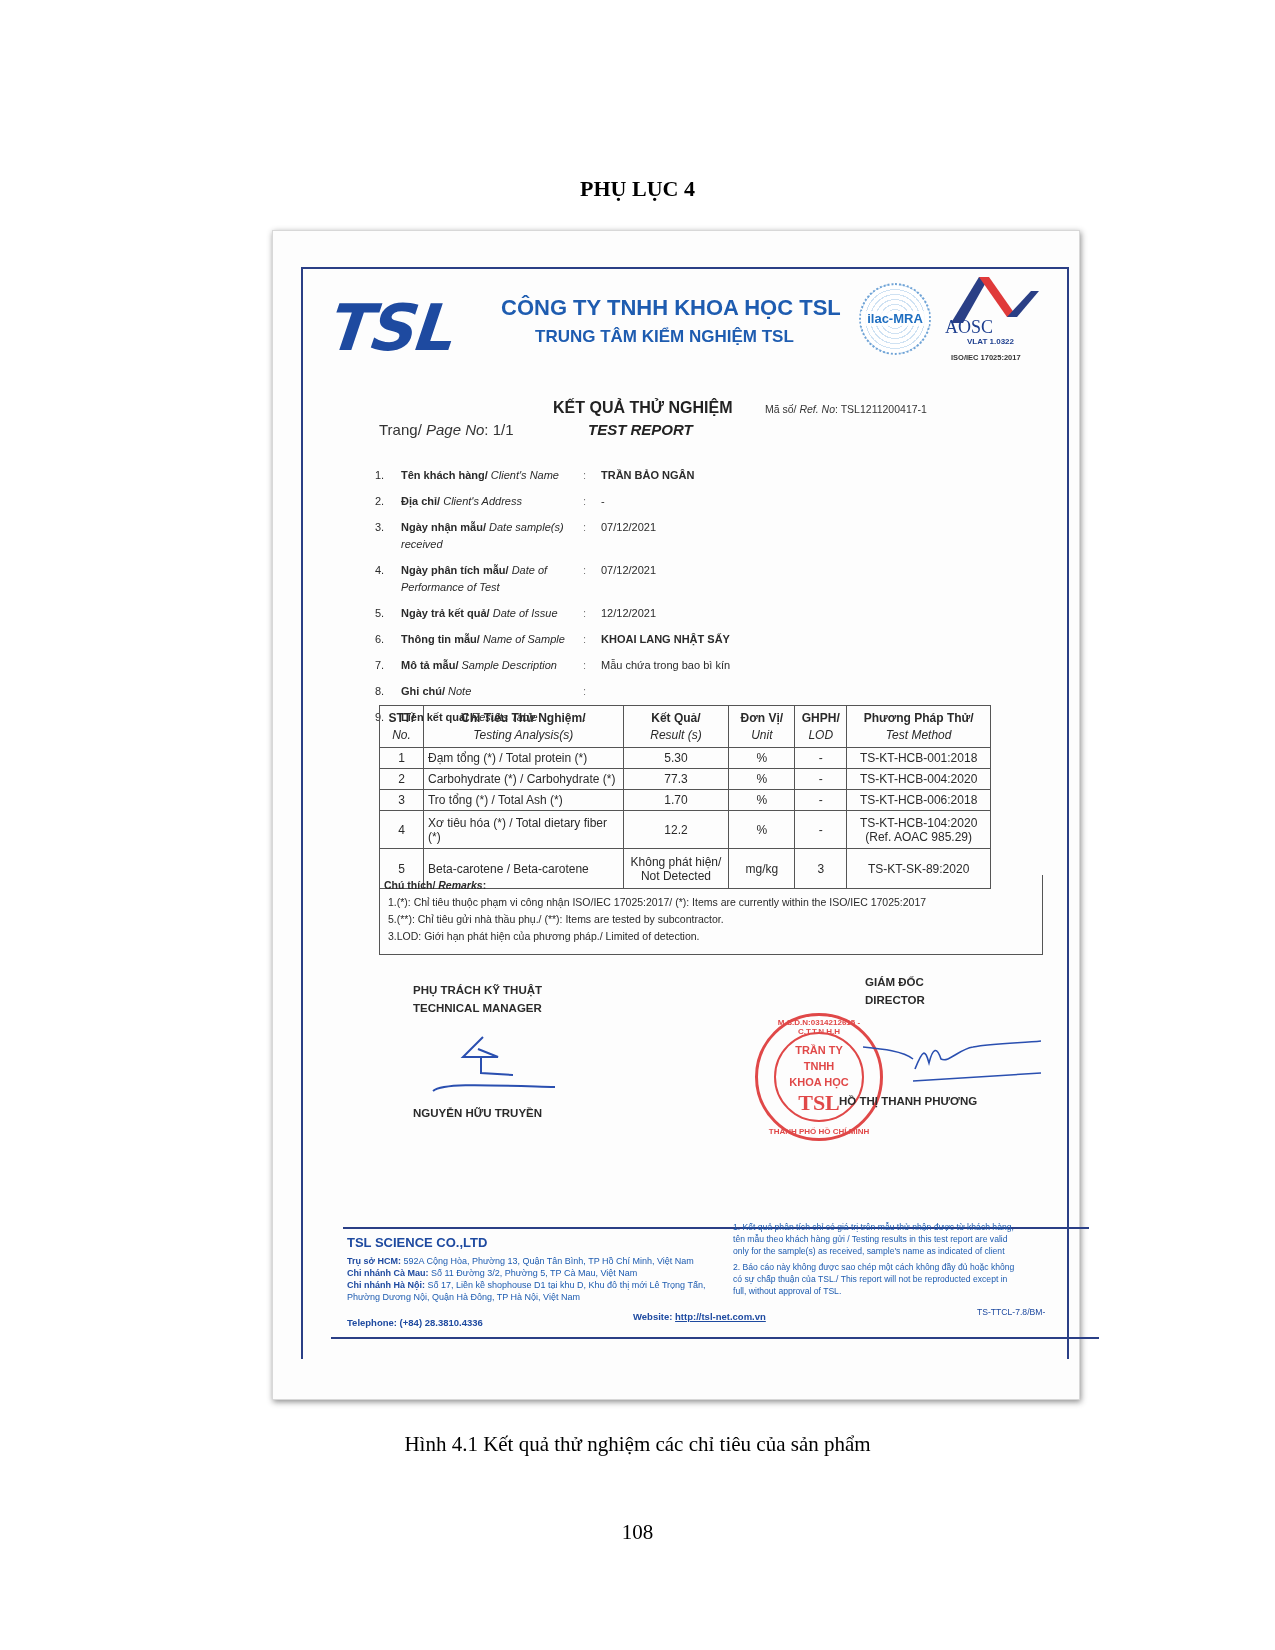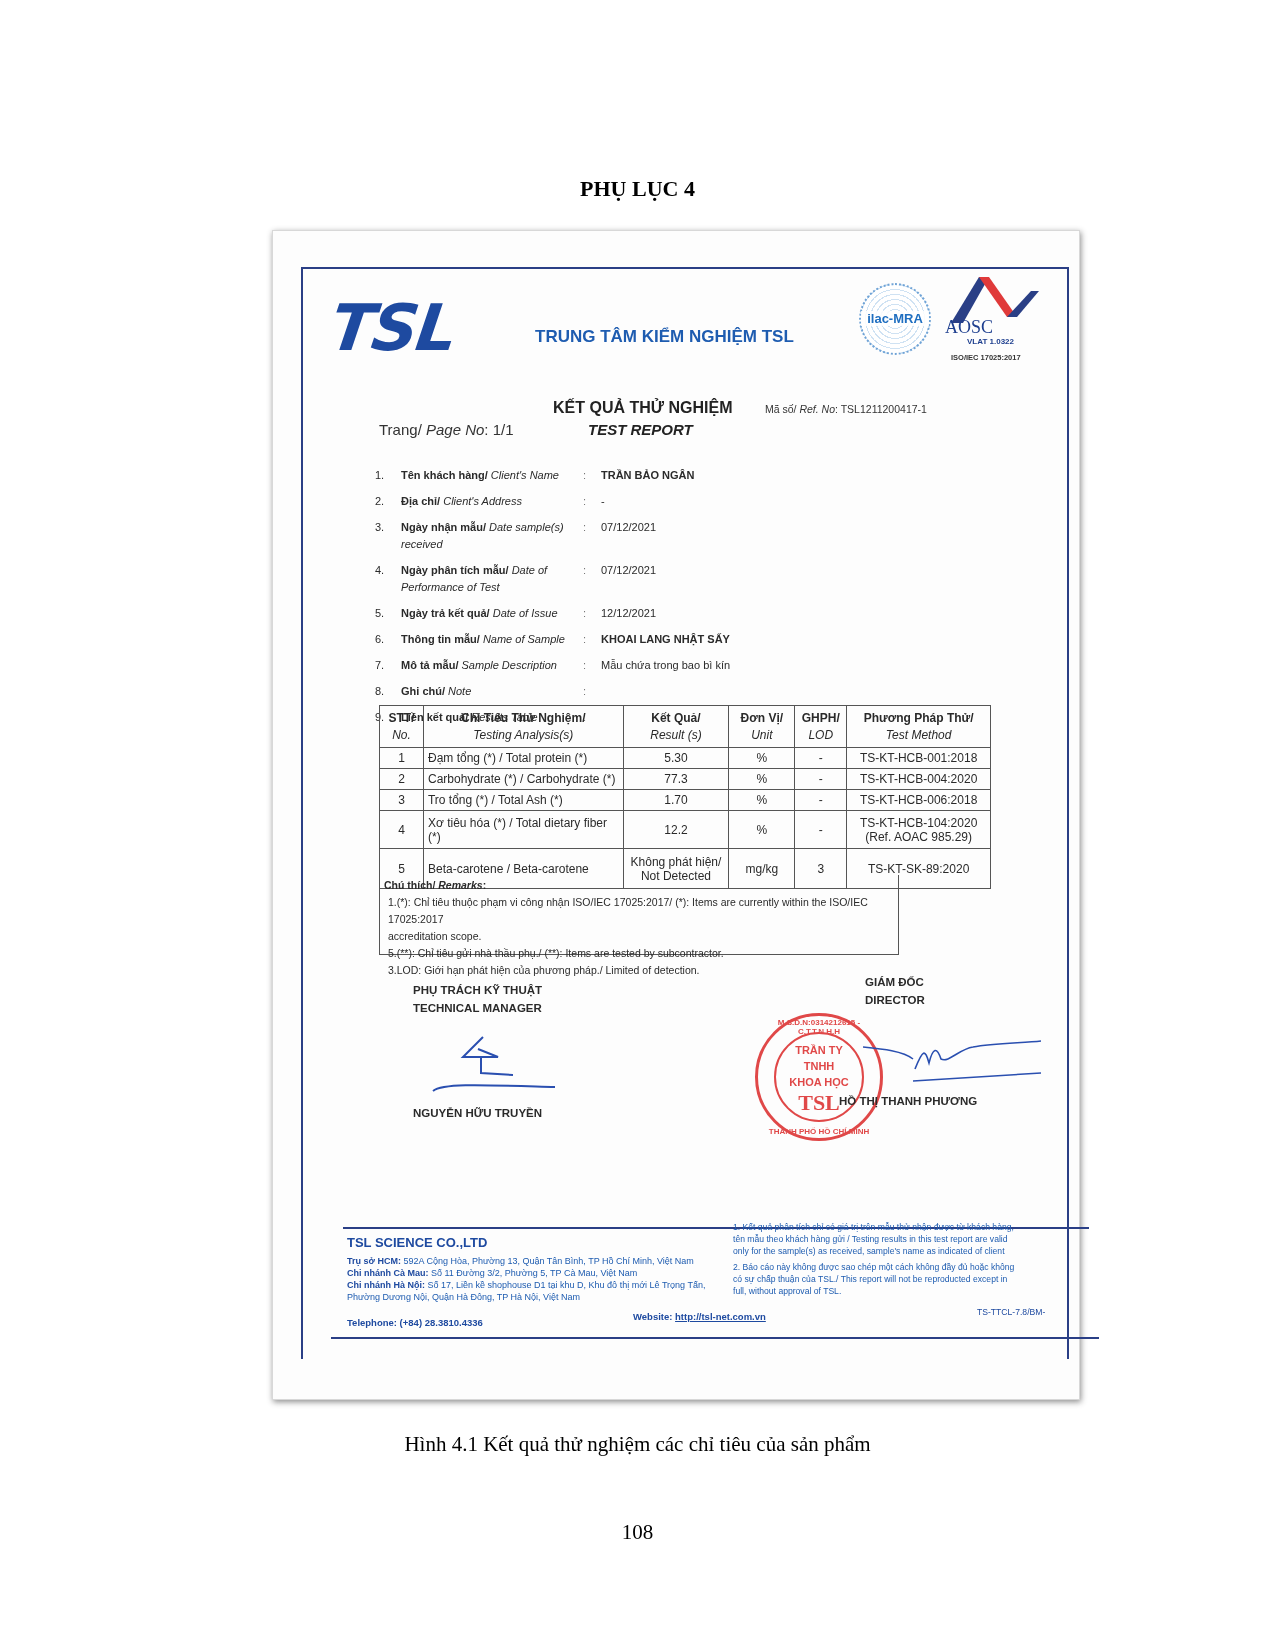--- a/index.html
+++ b/index.html
@@ -49,21 +49,21 @@
   
   .results { position: absolute; left: 76px; top: 436px; width: 612px; border-collapse: collapse; font-size: 12px; color: #2a2a2a; }
   .results th, .results td { border: 1px solid #555; padding: 2px 4px; text-align: center; vertical-align: middle; }
   .results th { font-weight: bold; height: 42px; line-height: 17px; }
   .results th i { font-weight: normal; }
   .results td { height: 21px; }
   .results td.analysis { text-align: left; }
   .results tr.tall td { height: 38px; }
   .results tr.tall2 td { height: 40px; }
 
-  .remarks { position: absolute; left: 76px; top: 606px; width: 520px; height: 80px; border: 1px solid #555; border-top: none;
+  .remarks { position: absolute; left: 76px; top: 606px; width: 664px; height: 80px; border: 1px solid #555; border-top: none;
     font-size: 10.5px; line-height: 17px; padding: 2px 4px; color: #2a2a2a; }
   .remarks .head { font-weight: bold; }
   .remarks .line { padding-left: 4px; }
 
   
   .sig-left-title { position: absolute; left: 110px; top: 712px; font-size: 11.5px; font-weight: bold; line-height: 18px; color: #2a2a2a; }
   .sig-right-title { position: absolute; left: 562px; top: 704px; font-size: 11.5px; font-weight: bold; line-height: 18px; color: #2a2a2a; }
   .sig-left-name { position: absolute; left: 110px; top: 838px; font-size: 11.5px; font-weight: bold; color: #2a2a2a; }
   .sig-right-name { position: absolute; left: 536px; top: 826px; font-size: 11.5px; font-weight: bold; color: #2a2a2a; }
   .sig-left-scribble { position: absolute; left: 120px; top: 760px; width: 140px; height: 70px; }
@@ -98,20 +98,21 @@
 </style>
 </head>
 <body>
 
 <div class="appendix-title">PHỤ LỤC 4</div>
 
 <div class="paper">
   <div class="frame">
 
     <div class="logo">TSL</div>
+    <div class="company">CÔNG TY TNHH KHOA HỌC TSL</div>
     <div class="center-name">TRUNG TÂM KIỂM NGHIỆM TSL</div>
 
     <div class="ilac">
       <span>ilac-MRA</span>
     </div>
     <div class="aosc">
       <svg class="tri" viewBox="0 0 90 50">
         <polygon points="0,46 28,0 38,0 12,46" fill="#2a3f86"></polygon>
         <polygon points="28,0 38,0 66,40 56,40" fill="#e03a3a"></polygon>
         <polygon points="56,40 66,40 88,14 80,14" fill="#2a3f86"></polygon>
@@ -244,21 +245,20 @@
         <td>mg/kg</td>
         <td>3</td>
         <td>TS-KT-SK-89:2020</td>
       </tr>
     </tbody>
       </table>
 
     <div class="remarks">
       <div class="head"><span>Chú thích/ </span><i>Remarks</i>:</div>
       <div class="line">1.(*): Chỉ tiêu thuộc phạm vi công nhận ISO/IEC 17025:2017/ (*): Items are currently within the ISO/IEC 17025:2017</div>
-      <div class="line">accreditation scope.</div>
       <div class="line">5.(**): Chỉ tiêu gửi nhà thầu phụ./ (**): Items are tested by subcontractor.</div>
       <div class="line">3.LOD: Giới hạn phát hiện của phương pháp./ Limited of detection.</div>
     </div>
 
     <div class="sig-left-title">
       <div>PHỤ TRÁCH KỸ THUẬT</div>
       <div>TECHNICAL MANAGER</div>
     </div>
     <svg class="sig-left-scribble" viewBox="0 0 140 70">
       <path d="M60,8 L40,28 L75,28 L55,20 M58,28 L58,44 L90,46 M10,62 C20,54 60,56 132,58" stroke="#2a4fb0" stroke-width="2" fill="none"></path>

